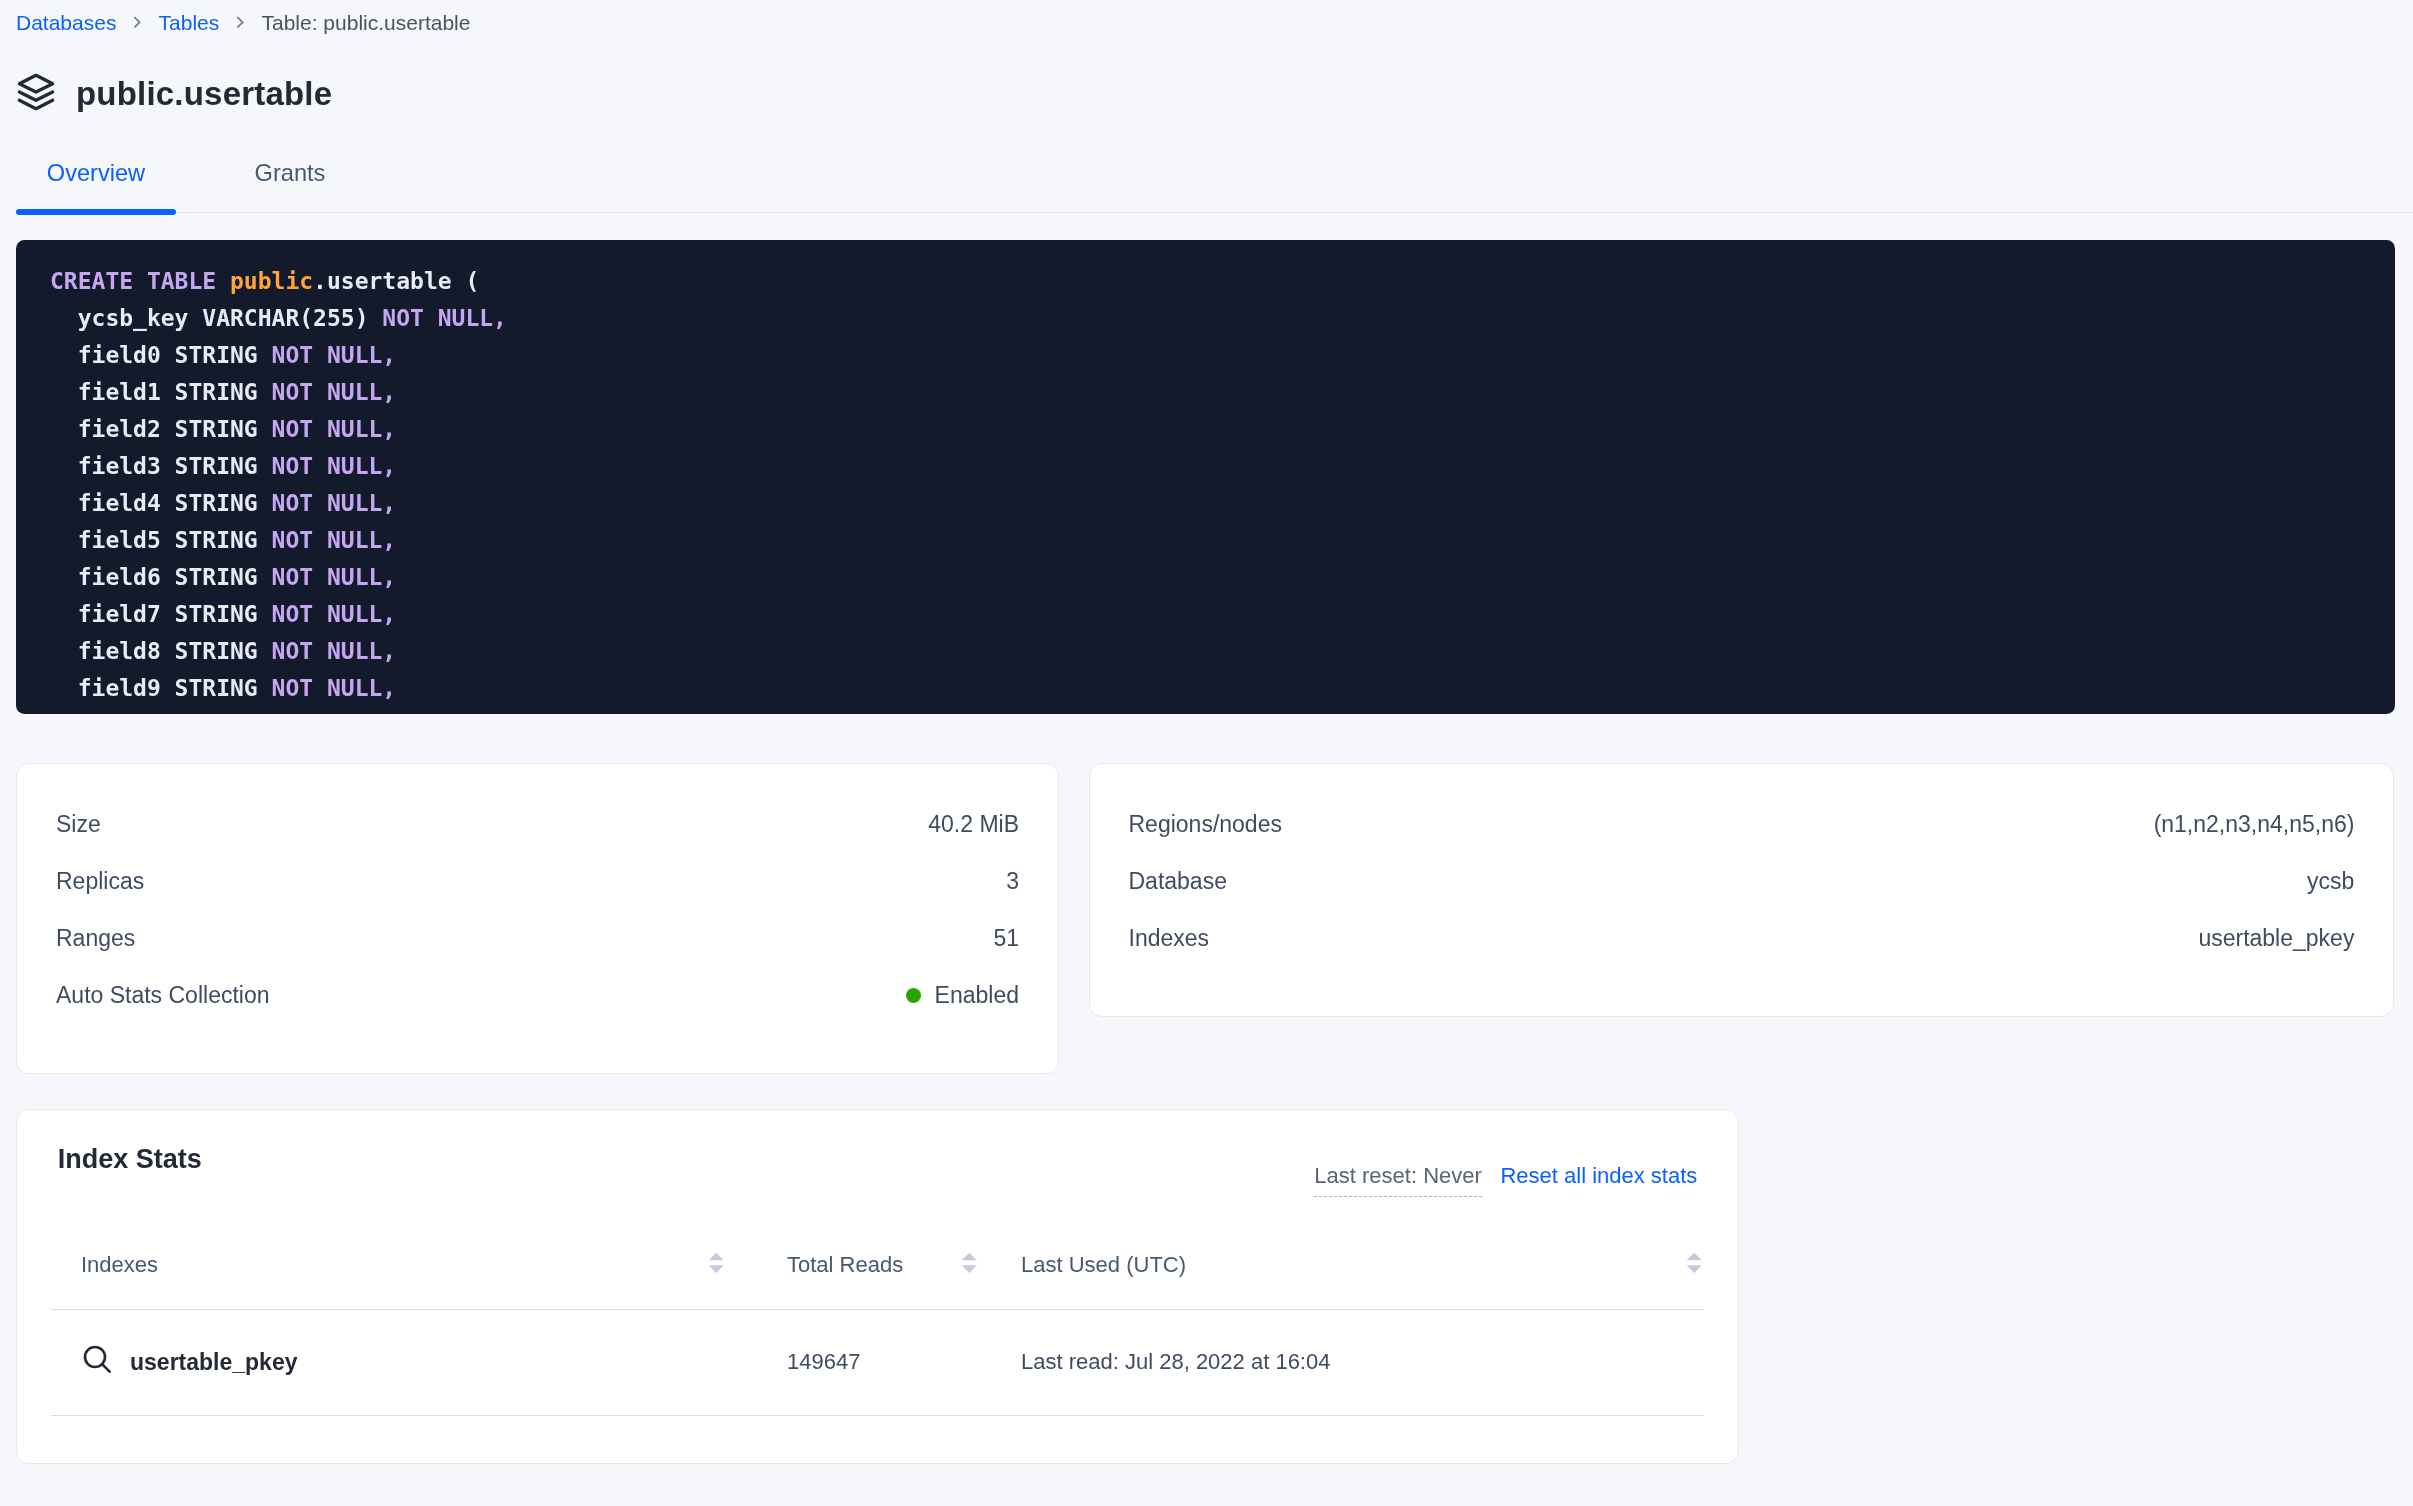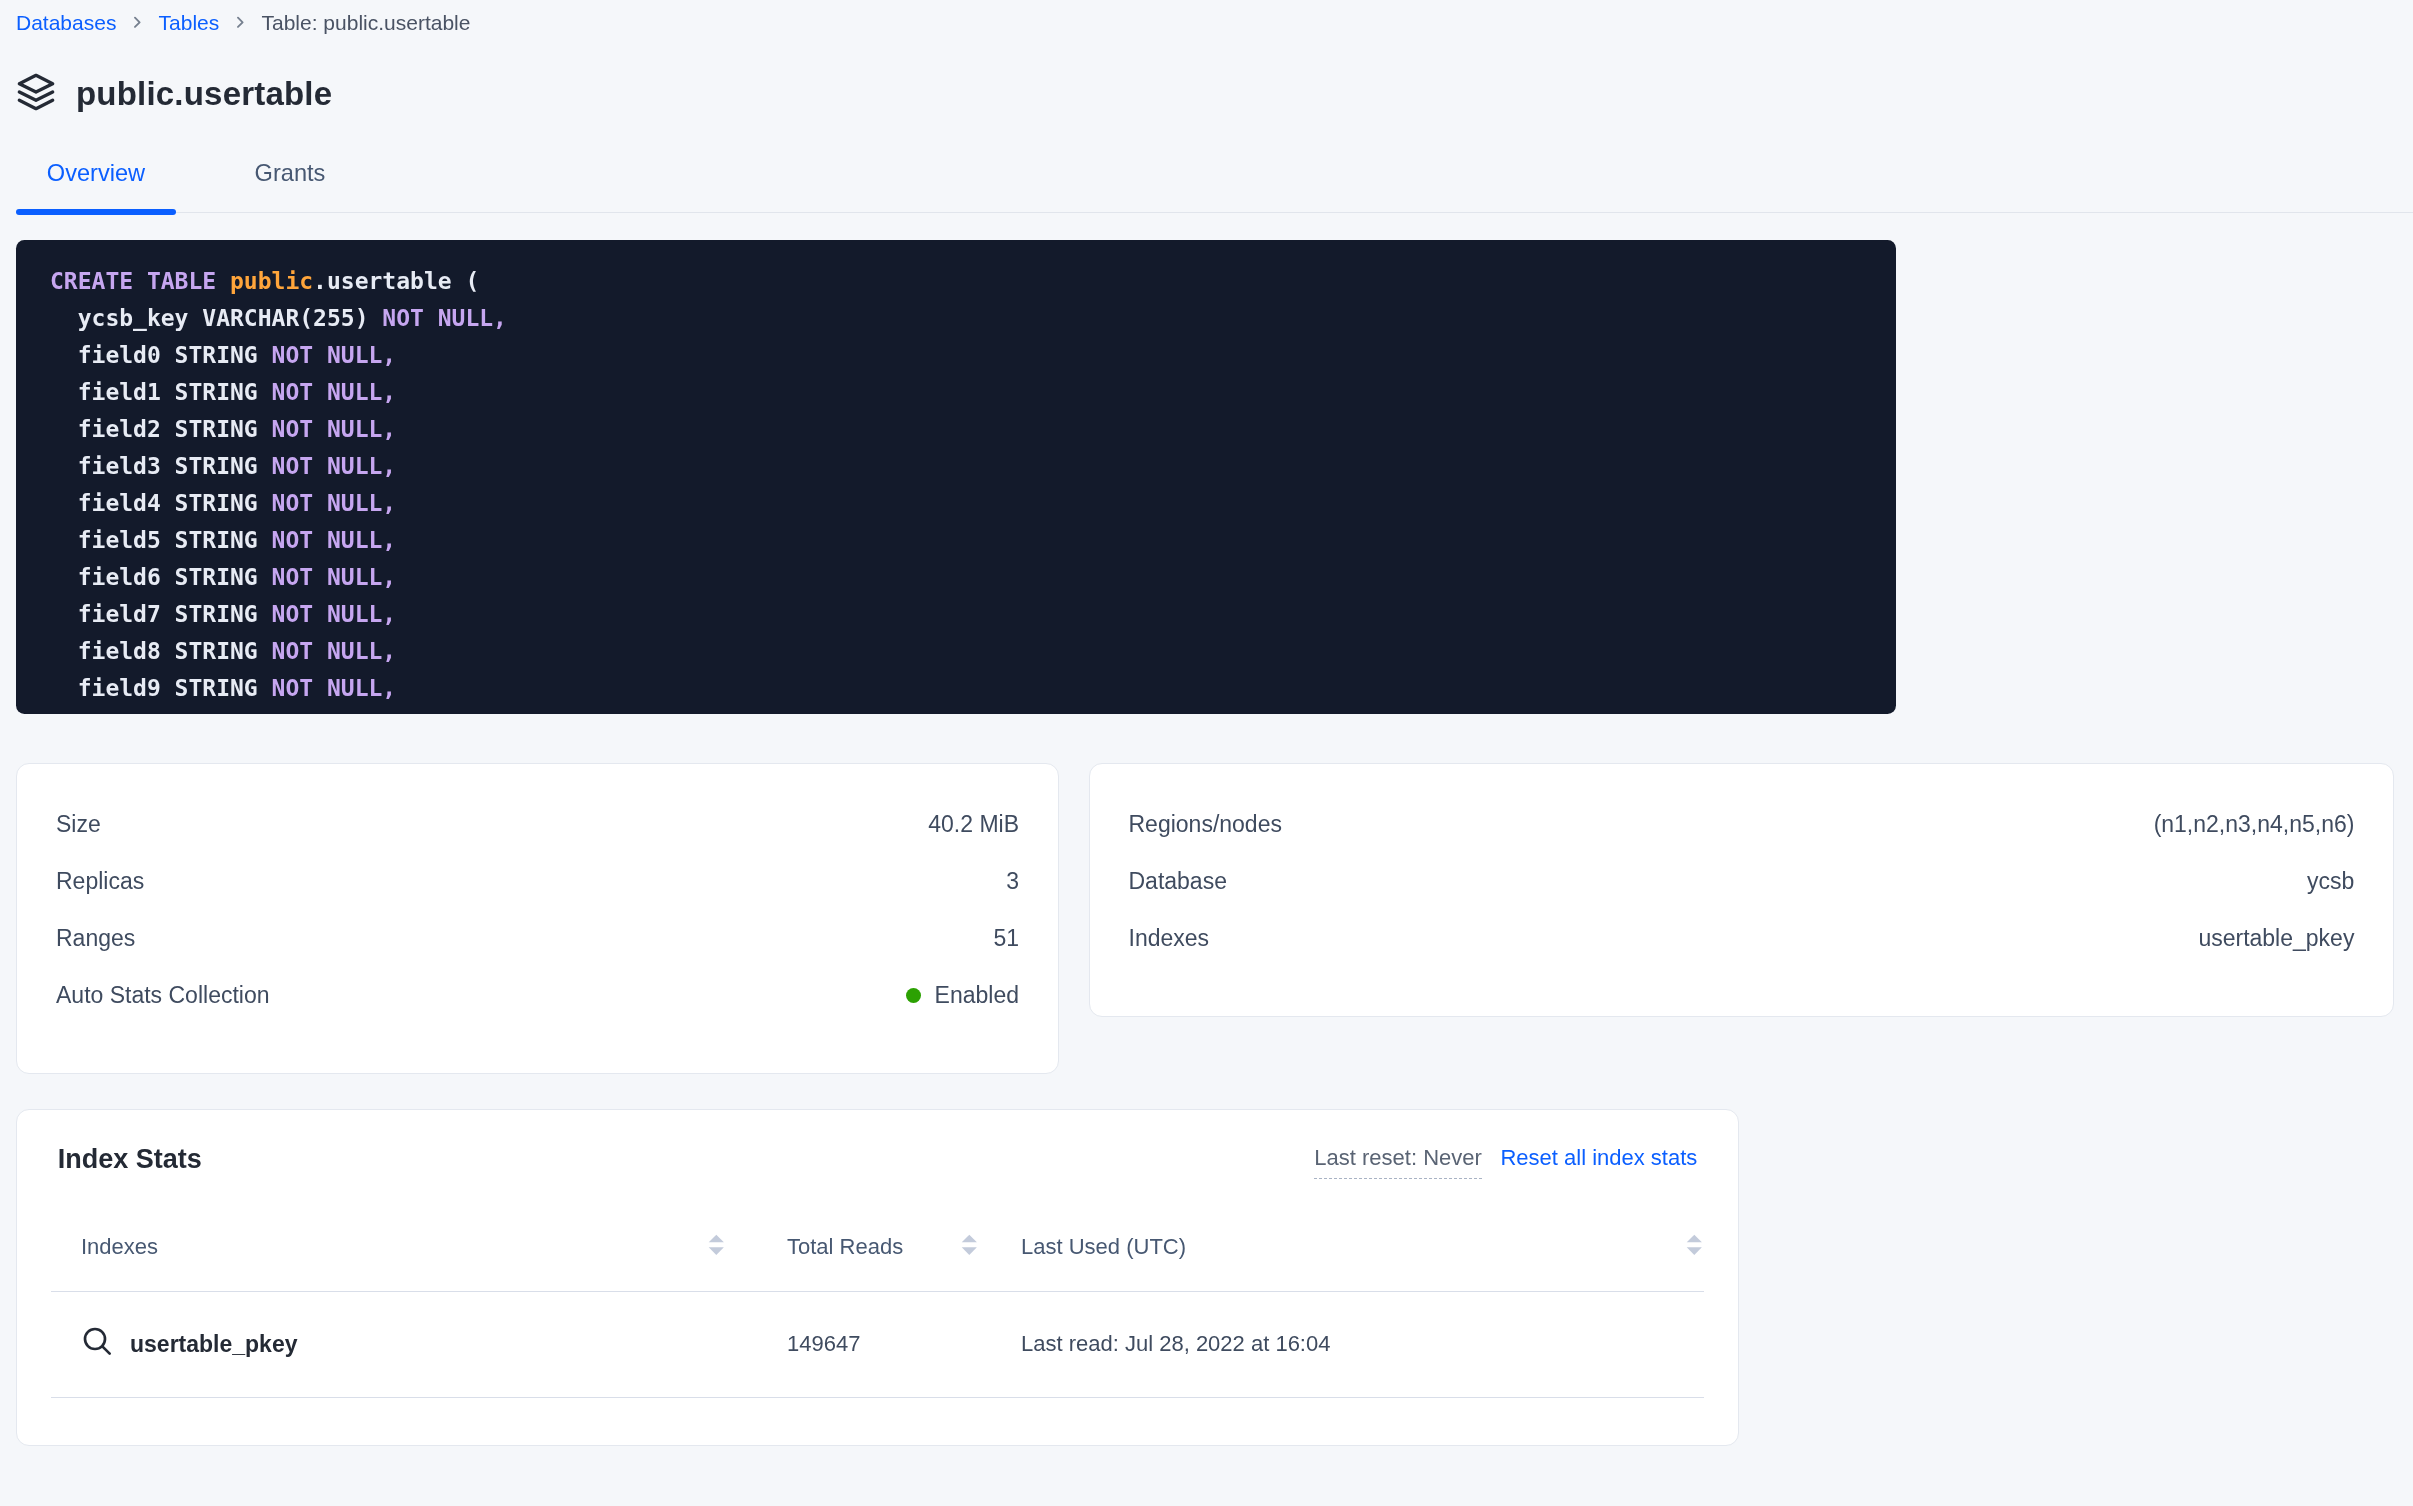--- a/index.html
+++ b/index.html
@@ -33,21 +33,21 @@
   
   .tabs{display:flex;margin-top:44px;border-bottom:1.7px solid #e1e5ec;margin-right:-18.6px;}
   .tab{width:160px;margin-right:34px;text-align:center;font-size:23.6px;line-height:29px;
        padding-bottom:23.6px;position:relative;color:#475872;cursor:pointer;}
   .tab.active{color:var(--accent);}
   .tab.active::after{content:"";position:absolute;left:0;right:0;bottom:-3.4px;height:5.9px;
        border-radius:3.4px;background:var(--accent);}
 
   
   .code-block{
-    margin-top:27px;margin-right:0;width:1880px;height:474px;
+    margin-top:27px;margin-right:0;width:2379px;height:474px;
     background:var(--code-bg);border-radius:8.4px;
     padding:23.6px 0 0 34px;overflow:hidden;
   }
   .code-lines{font-family:"DejaVu Sans Mono",monospace;font-weight:700;
     font-size:23px;line-height:37px;white-space:pre;}
   .tok-kw{color:var(--code-keyword);}
   .tok-schema{color:var(--code-schema);}
   .tok-plain{color:var(--code-text);}
 
   
@@ -61,21 +61,21 @@
   .kv-value{color:#3f4b5f;display:flex;align-items:center;}
   .status-dot{width:15px;height:15px;border-radius:50%;background:var(--green);
     display:inline-block;margin-right:13.5px;}
 
   
   .index-card{margin-top:35px;width:1723px;padding:34px 34px 47px 34px;}
   .is-header{display:flex;justify-content:space-between;align-items:flex-start;padding:0 6.7px 0 6.7px;}
   .is-title{margin:0;font-size:27px;font-weight:700;color:#242a35;}
   .is-actions{display:flex;align-items:baseline;margin-top:1.7px;}
   .last-reset{font-size:22px;color:#5a6474;border-bottom:1.7px dashed #a9b3c4;
-    padding-bottom:6.7px;cursor:default;}
+    padding-bottom:6.7px;cursor:default;margin-top:18px;}
   .reset-link{font-size:22px;color:var(--accent);text-decoration:none;margin-left:18.6px;cursor:pointer;}
 
   .is-table{margin-top:25px;}
   .is-thead{display:grid;grid-template-columns:675px 253px 1fr;height:88px;
     align-items:center;border-bottom:1.7px solid #d9dee9;}
   .th{display:flex;align-items:center;justify-content:space-between;font-size:22px;color:#475872;cursor:pointer;}
   .th-indexes{padding-left:30px;}
   .th-reads{padding-left:61px;}
   .th-used{padding-left:42px;}
   .sort-icon{flex:none;margin-left:10px;}

